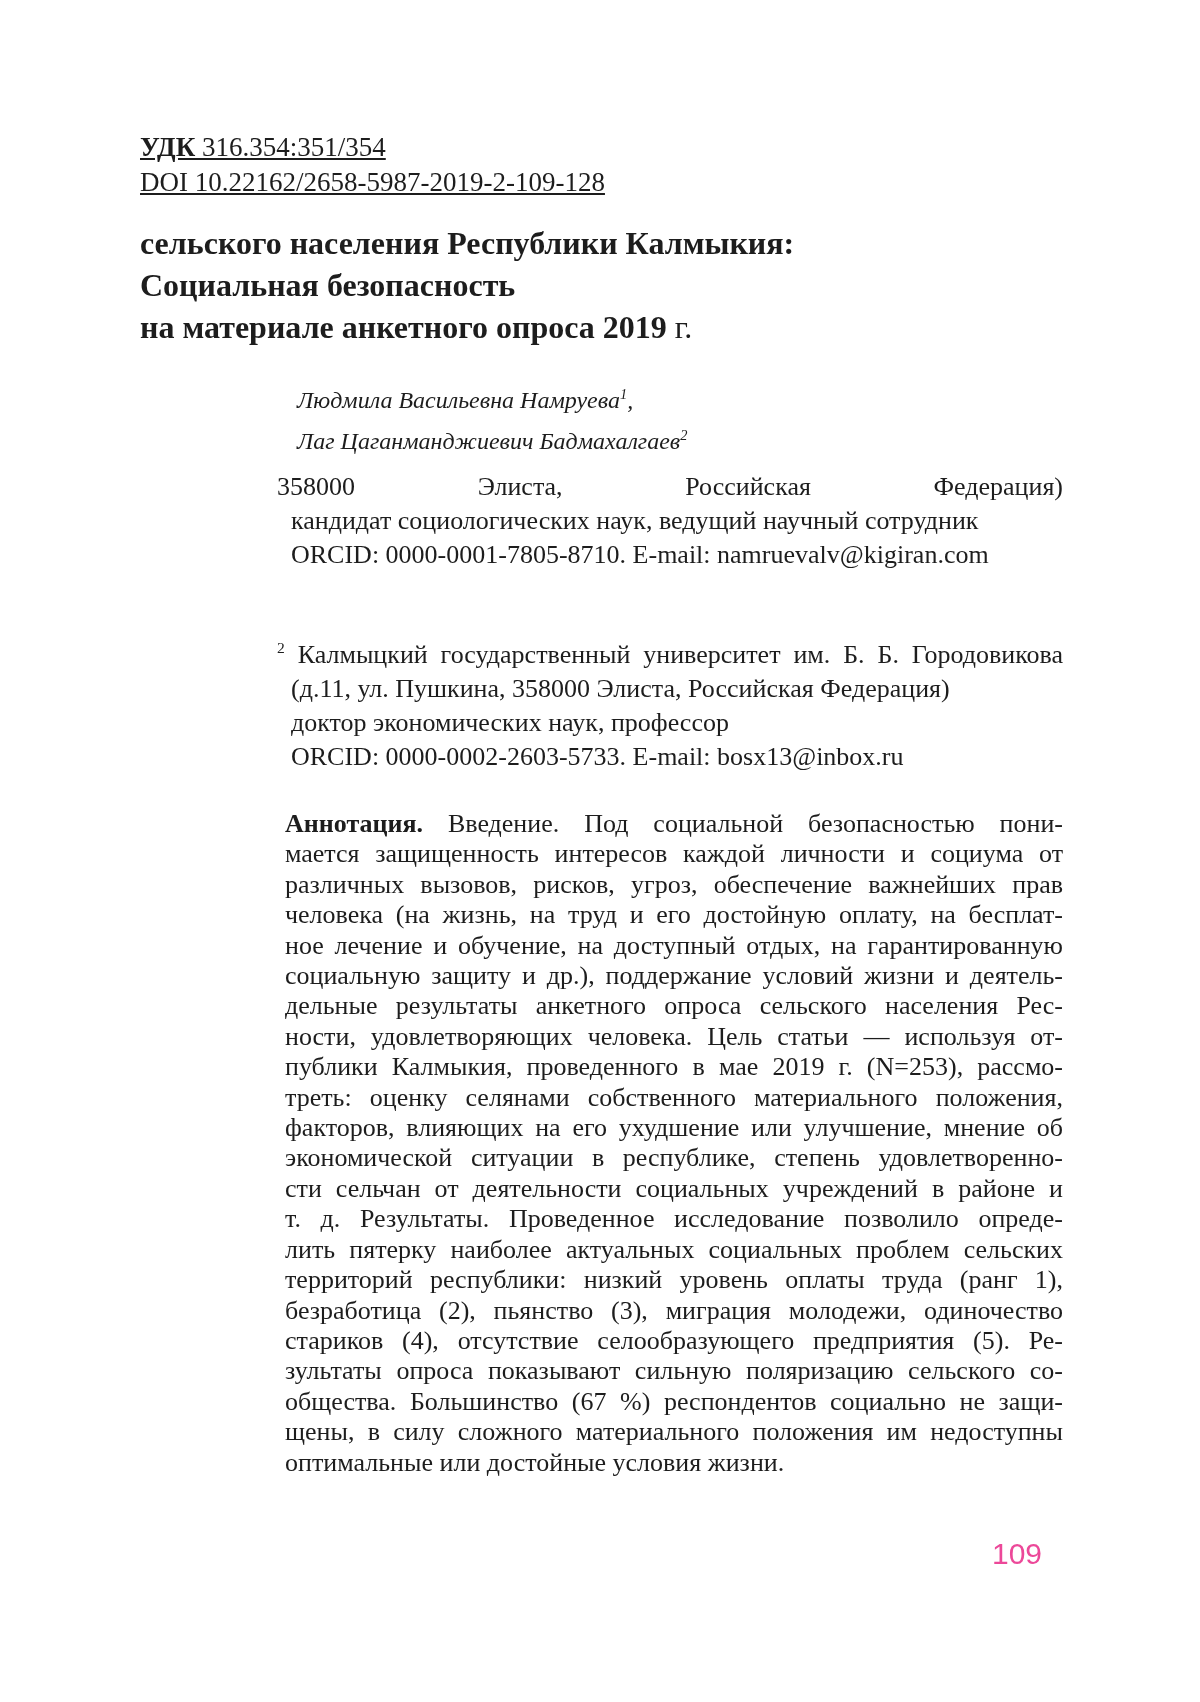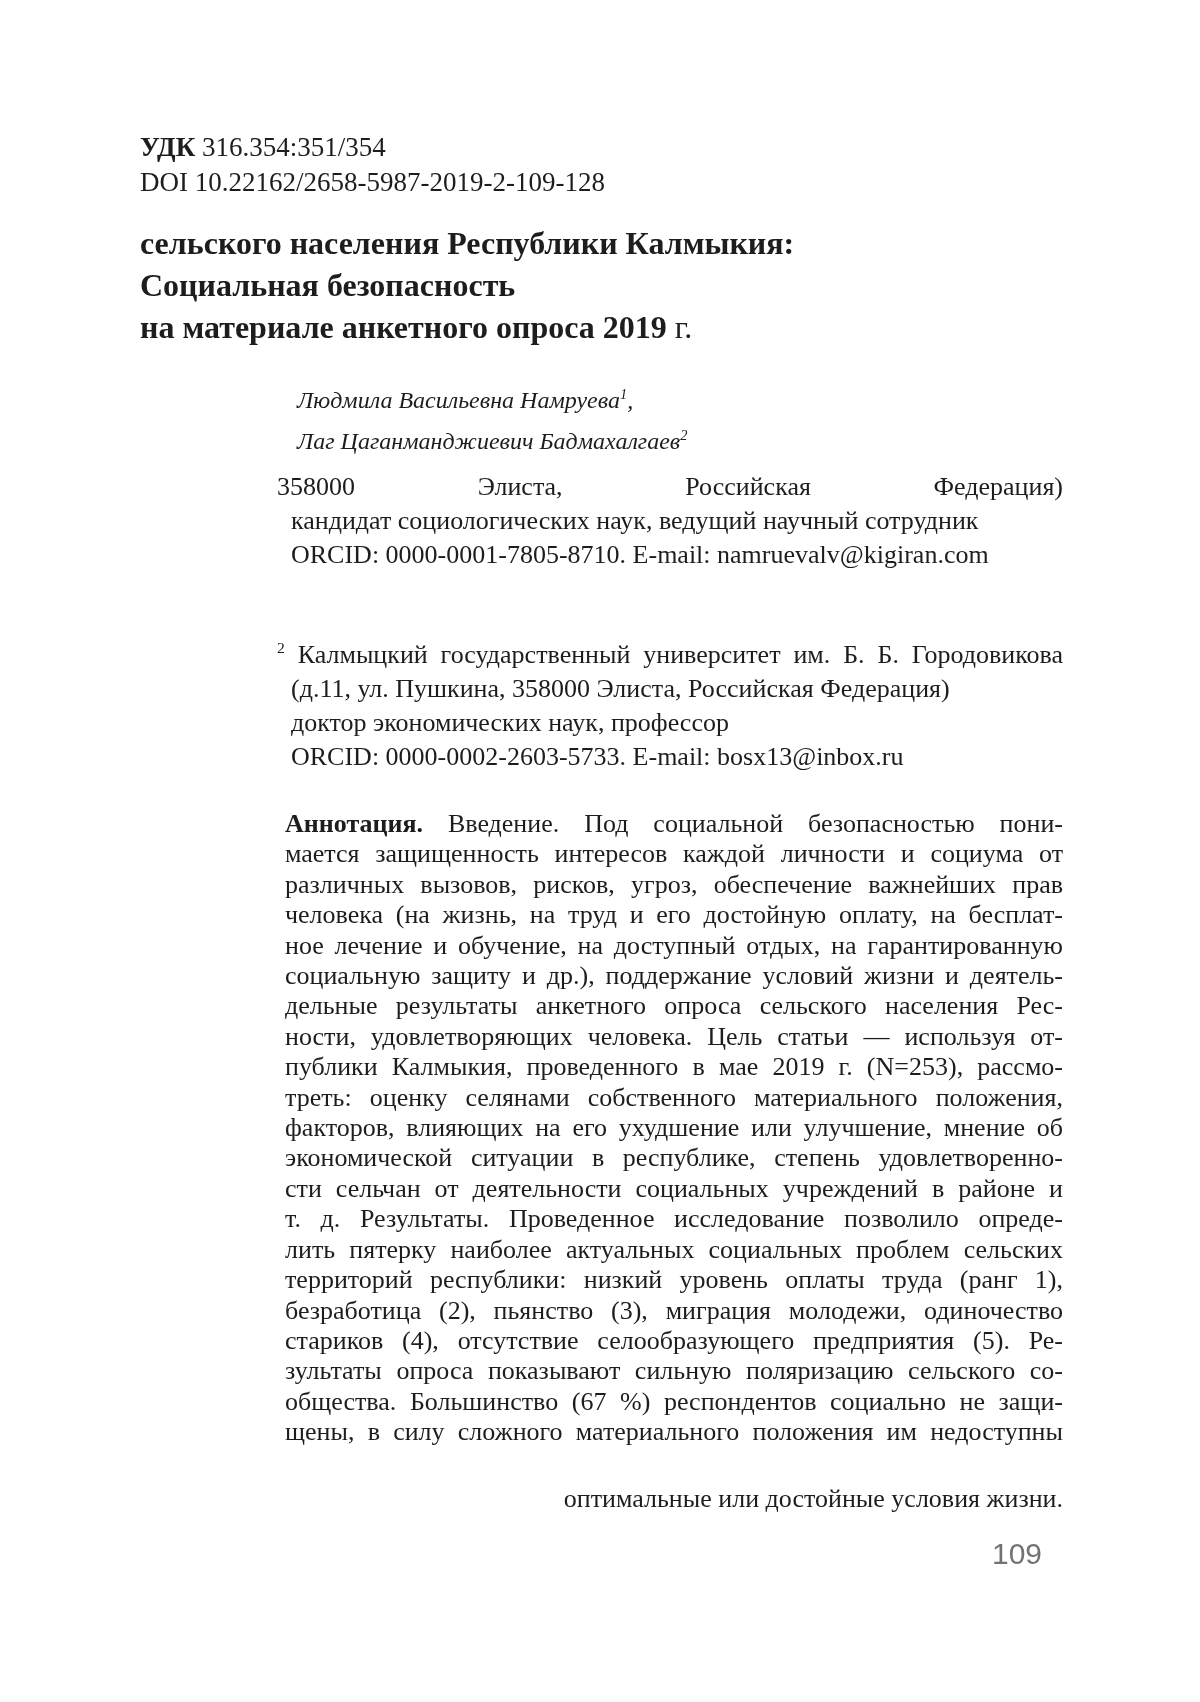--- a/index.html
+++ b/index.html
@@ -17,20 +17,21 @@
   sup { font-size: 0.6em; line-height: 0; }
 
   .rich-line { min-height: 1em; }
 
   
   .doc-header {
     position: absolute;
     left: 140px; top: 130px;
     font-size: 27px; line-height: 35px;
     white-space: nowrap;
+    text-decoration: underline;
   }
 
   
   .title-block {
     position: absolute;
     left: 140px; top: 222px;
     width: 900px;
     font-size: 32px; line-height: 42px;
   }
 
@@ -65,32 +66,31 @@
     left: 285px; top: 809px;
     width: 778px;
     font-size: 26px; line-height: 30.4px;
   }
   .abstract-block .rich-line {
     text-align: justify;
     text-align-last: justify;
     text-justify: inter-word;
   }
   .abstract-block .rich-line:last-child {
-    text-align: right;
+    text-align: left;
     text-align-last: auto;
-    margin-top: 36px;
   }
 
   
   .page-number {
     position: absolute;
     left: 992px; top: 1538px;
     font-family: "Liberation Sans", sans-serif;
     font-size: 30px; line-height: 32px;
-    color: #737373;
+    color: #ec4899;
   }
 </style>
 </head>
 <body>
 
 <div class="page">
 
   <div class="doc-header">
     <div class="rich-line"><span class="b">УДК </span><span>316.354:351/354</span></div>
     <div class="rich-line">DOI 10.22162/2658-5987-2019-2-109-128</div>

